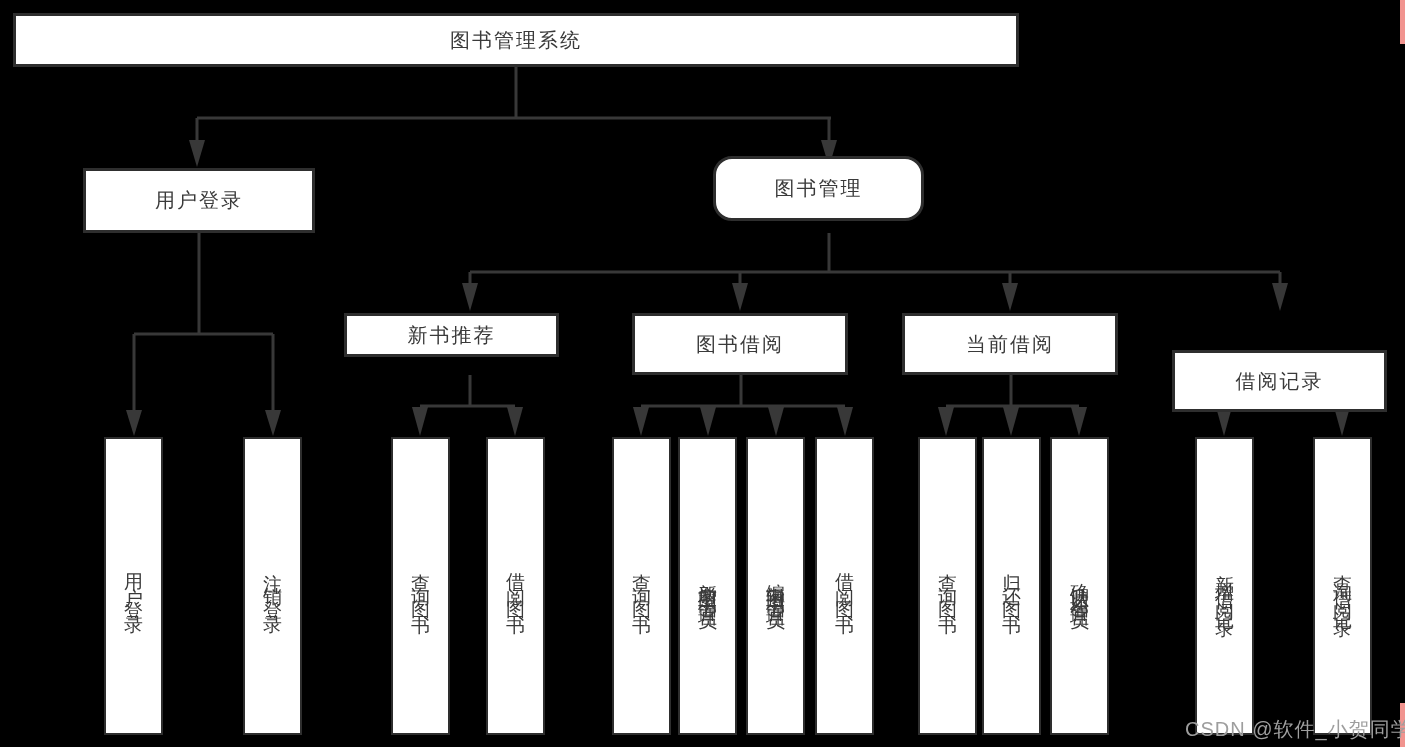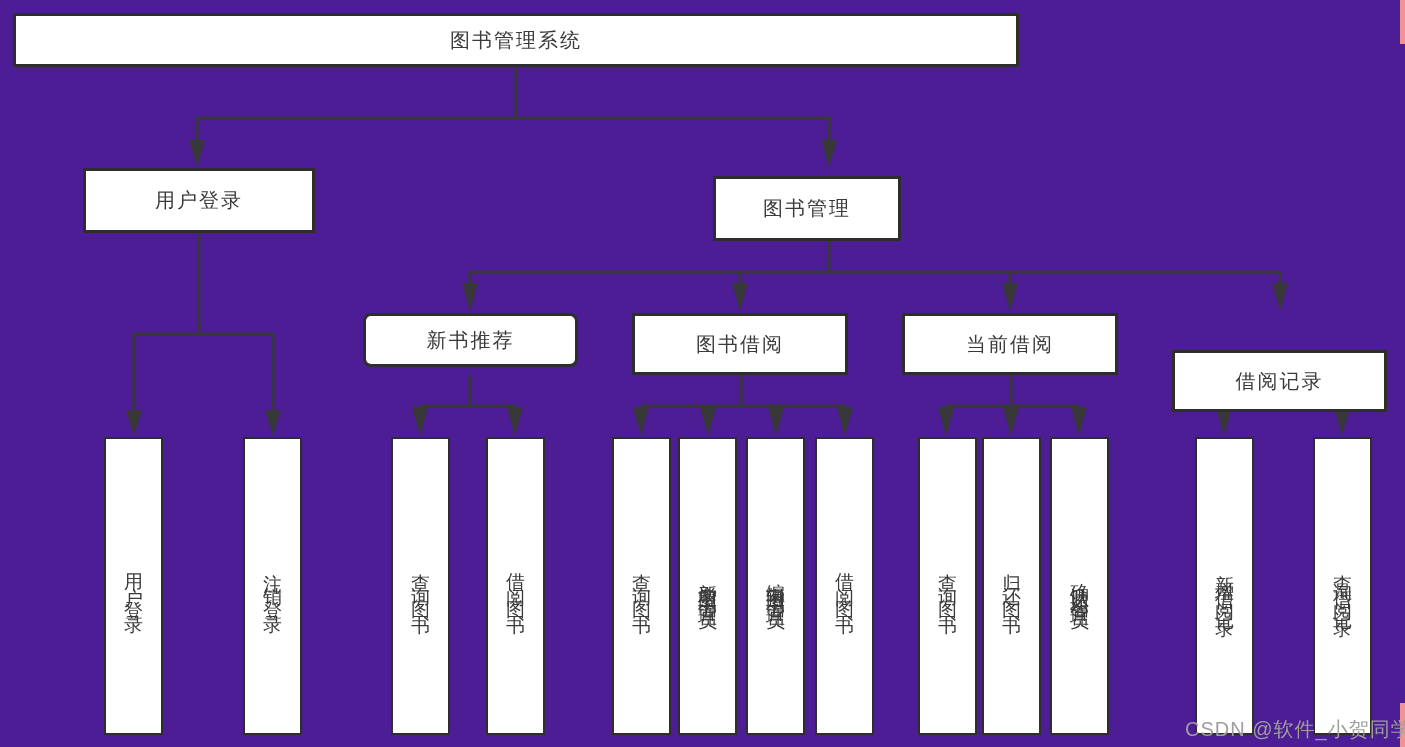--- a/index.html
+++ b/index.html
@@ -1,19 +1,19 @@
 <!DOCTYPE html>
 <html><head>
 <meta charset="utf-8">
 <style>
   html,body{margin:0;padding:0;background:#ffffff;}
   .canvas{
     position:relative;
     width:1405px;height:747px;
-    background:#4c1d95;
+    background:#000000;
     overflow:hidden;
     font-family:"Liberation Sans", sans-serif;
     color:#333333;
   }
   svg.connectors{position:absolute;left:0;top:0;}
   .node{
     position:absolute;
     background:#ffffff;
     border:3px solid #2e2e2e;
     box-sizing:border-box;
@@ -24,22 +24,22 @@
   .vtext{
     writing-mode:vertical-rl;
     text-orientation:mixed;
     font-size:19px;
     color:#3a3a3a;
     white-space:nowrap;
   }
   
   .root        {left:13px;  top:13px;  width:1006px; height:54px;}
   .b-userlogin {left:83px;  top:168px; width:232px;  height:65px;}
-  .b-bookmgmt  {left:713px; top:176px; width:188px;  height:65px;}
-  .b-newbook   {left:363px; top:313px; width:215px;  height:54px;border-radius:8px;}
+  .b-bookmgmt  {left:713px; top:156px; width:211px;  height:65px;border-radius:19px;}
+  .b-newbook   {left:344px; top:313px; width:215px;  height:44px;}
   .b-borrow    {left:632px; top:313px; width:216px;  height:62px;}
   .b-current   {left:902px; top:313px; width:216px;  height:62px;}
   .b-records   {left:1172px;top:313px; width:215px;  height:62px;margin-top:37px;}
   .leaf-1 {left:104px; top:437px;width:59px;height:298px;}
   .leaf-2 {left:243px; top:437px;width:59px;height:298px;}
   .leaf-3 {left:391px; top:437px;width:59px;height:298px;}
   .leaf-4 {left:486px; top:437px;width:59px;height:298px;}
   .leaf-5 {left:612px; top:437px;width:59px;height:298px;}
   .leaf-6 {left:678px; top:437px;width:59px;height:298px;}
   .leaf-7 {left:746px; top:437px;width:59px;height:298px;}

